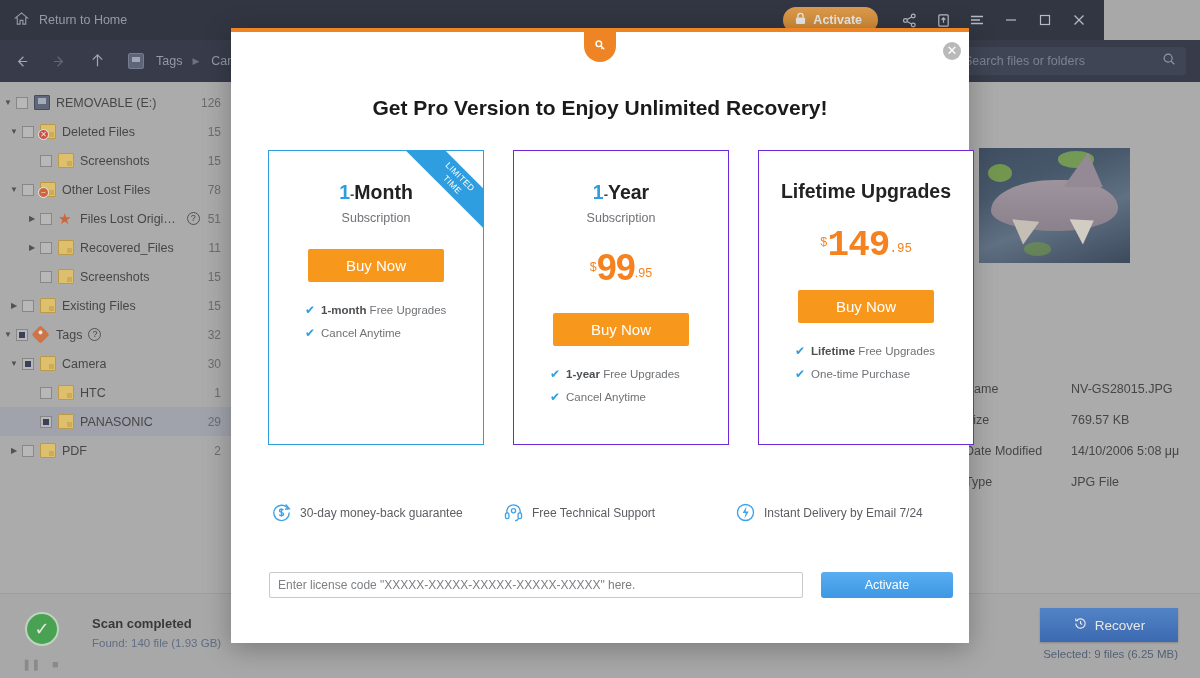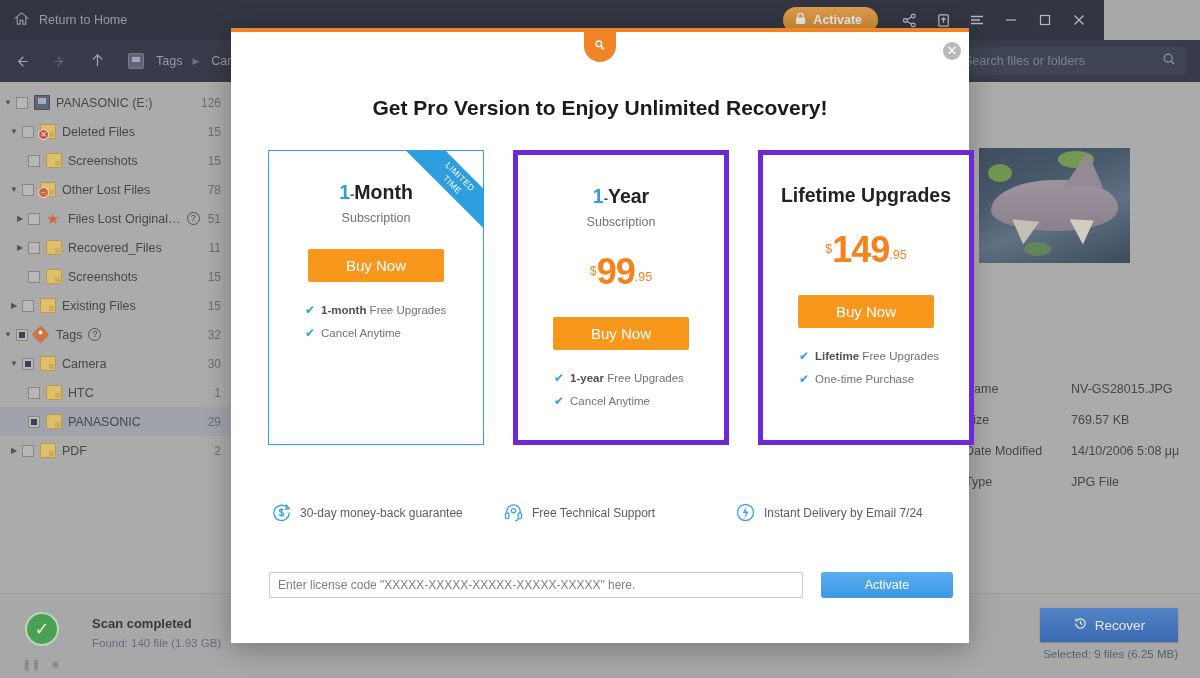--- a/index.html
+++ b/index.html
@@ -87,21 +87,21 @@
   .tag-s { position:absolute; left:0; top:1px; width:13px;height:13px;background:#e0743c;
            transform: rotate(45deg); border-radius:2px 3px 2px 3px; }
   .tag-s::after{content:"";position:absolute;left:3px;top:3px;width:4px;height:4px;border-radius:50%;background:#fff;}
   .rlabel { white-space: nowrap; overflow: hidden; text-overflow: ellipsis; }
   .qmark {
     width: 13px; height: 13px; border-radius: 50%; border: 1px solid #4a4a4a;
     font-size: 9px; line-height: 11px; text-align: center; color: #3b3b3b;
     margin-left: 6px; flex: 0 0 13px; cursor: pointer;
   }
   .rcount { margin-left: auto; color: #6a6a6a; font-size: 12px; padding-left: 8px; }
-  .ind1 { padding-left: 6px; } .ind2 { padding-left: 12px; }
+  .ind1 { padding-left: 6px; } .ind2 { padding-left: 24px; }
 
   .content-bg { position:absolute; left:232px; top:82px; right:250px; bottom:85px; background:#b3b3b3; }
 
   .detail {
     position: absolute; right: 0; top: 82px; width: 250px; bottom: 85px;
     background: #b6b6b6; border-left: 1px solid #a2a2a2;
   }
   .thumb {
     position: absolute; left: 28px; top: 66px; width: 151px; height: 115px;
     background: linear-gradient(160deg,#33465c 0%,#3d5168 30%,#5b6f86 60%,#2e4055 100%);
@@ -170,21 +170,21 @@
     background: #b9b9b9; color: #fff; font-size: 13px; line-height: 17px; text-align: center;
     cursor: pointer; font-family: "Liberation Sans", sans-serif;
   }
   .modal-title {
     position: absolute; top: 64px; width: 100%; text-align: center;
     font-size: 21px; font-weight: bold; color: #1a1a1a;
   }
   .cards { position: absolute; left: 37px; top: 118px; display: flex; gap: 0; }
   .card {
     width: 216px; height: 295px; background: #fff; position: relative;
-    border: 5px solid #6d28d9;
+    border: 1px solid #6d28d9;
   }
   .card.featured { border: 1px solid #2f9ee0; overflow: hidden; }
   .card + .card { margin-left: 29px; }
   .ribbon {
     position: absolute; right: -33px; top: 16px; width: 120px; transform: rotate(45deg);
     background: #2f9ee0; color: #fff; text-align: center; font-size: 8.5px;
     line-height: 11px; padding: 3px 0; letter-spacing: .5px;
   }
   .plan-name { text-align: center; margin-top: 30px; font-size: 19.5px; font-weight: bold; color: #222; }
   .plan-name .num { color: #2f9ee0; }
@@ -314,21 +314,21 @@
           </svg>
       </span>
     </div>
   </div>
 
   <div class="sidebar">
       <div class="row ind0">
         <span class="twisty">▼</span>
         <span class="cbx"></span>
         <span class="ficon drive"></span>
-        <span class="rlabel">PANASONIC (E:)</span>
+        <span class="rlabel">REMOVABLE (E:)</span>
         <span class="rcount">126</span>
       </div>
       <div class="row ind1">
         <span class="twisty">▼</span>
         <span class="cbx"></span>
         <span class="ficon folder">
           <span class="badge del">✕</span>
         </span>
         <span class="rlabel">Deleted Files</span>
         <span class="rcount">15</span>
@@ -514,21 +514,21 @@
               <span><b>1-year</b><span> Free Upgrades</span></span>
             </div>
             <div class="feat-row">
               <span class="chk">✔</span>
               <span><b></b><span>Cancel Anytime</span></span>
             </div>
           </div>
         </div>
         <div class="card">
           <div class="plan-name life"><span class="num"></span><span class="dash"></span><span>Lifetime Upgrades</span></div>
-          <div class="price" style=""><span class="cur">$</span><span class="main">149</span><span class="cents">.95</span></div>
+          <div class="price" style=" font-family: Liberation Mono, monospace;"><span class="cur">$</span><span class="main">149</span><span class="cents">.95</span></div>
           <button class="buy">Buy Now</button>
           <div class="feat">
             <div class="feat-row">
               <span class="chk">✔</span>
               <span><b>Lifetime</b><span> Free Upgrades</span></span>
             </div>
             <div class="feat-row">
               <span class="chk">✔</span>
               <span><b></b><span>One-time Purchase</span></span>
             </div>

